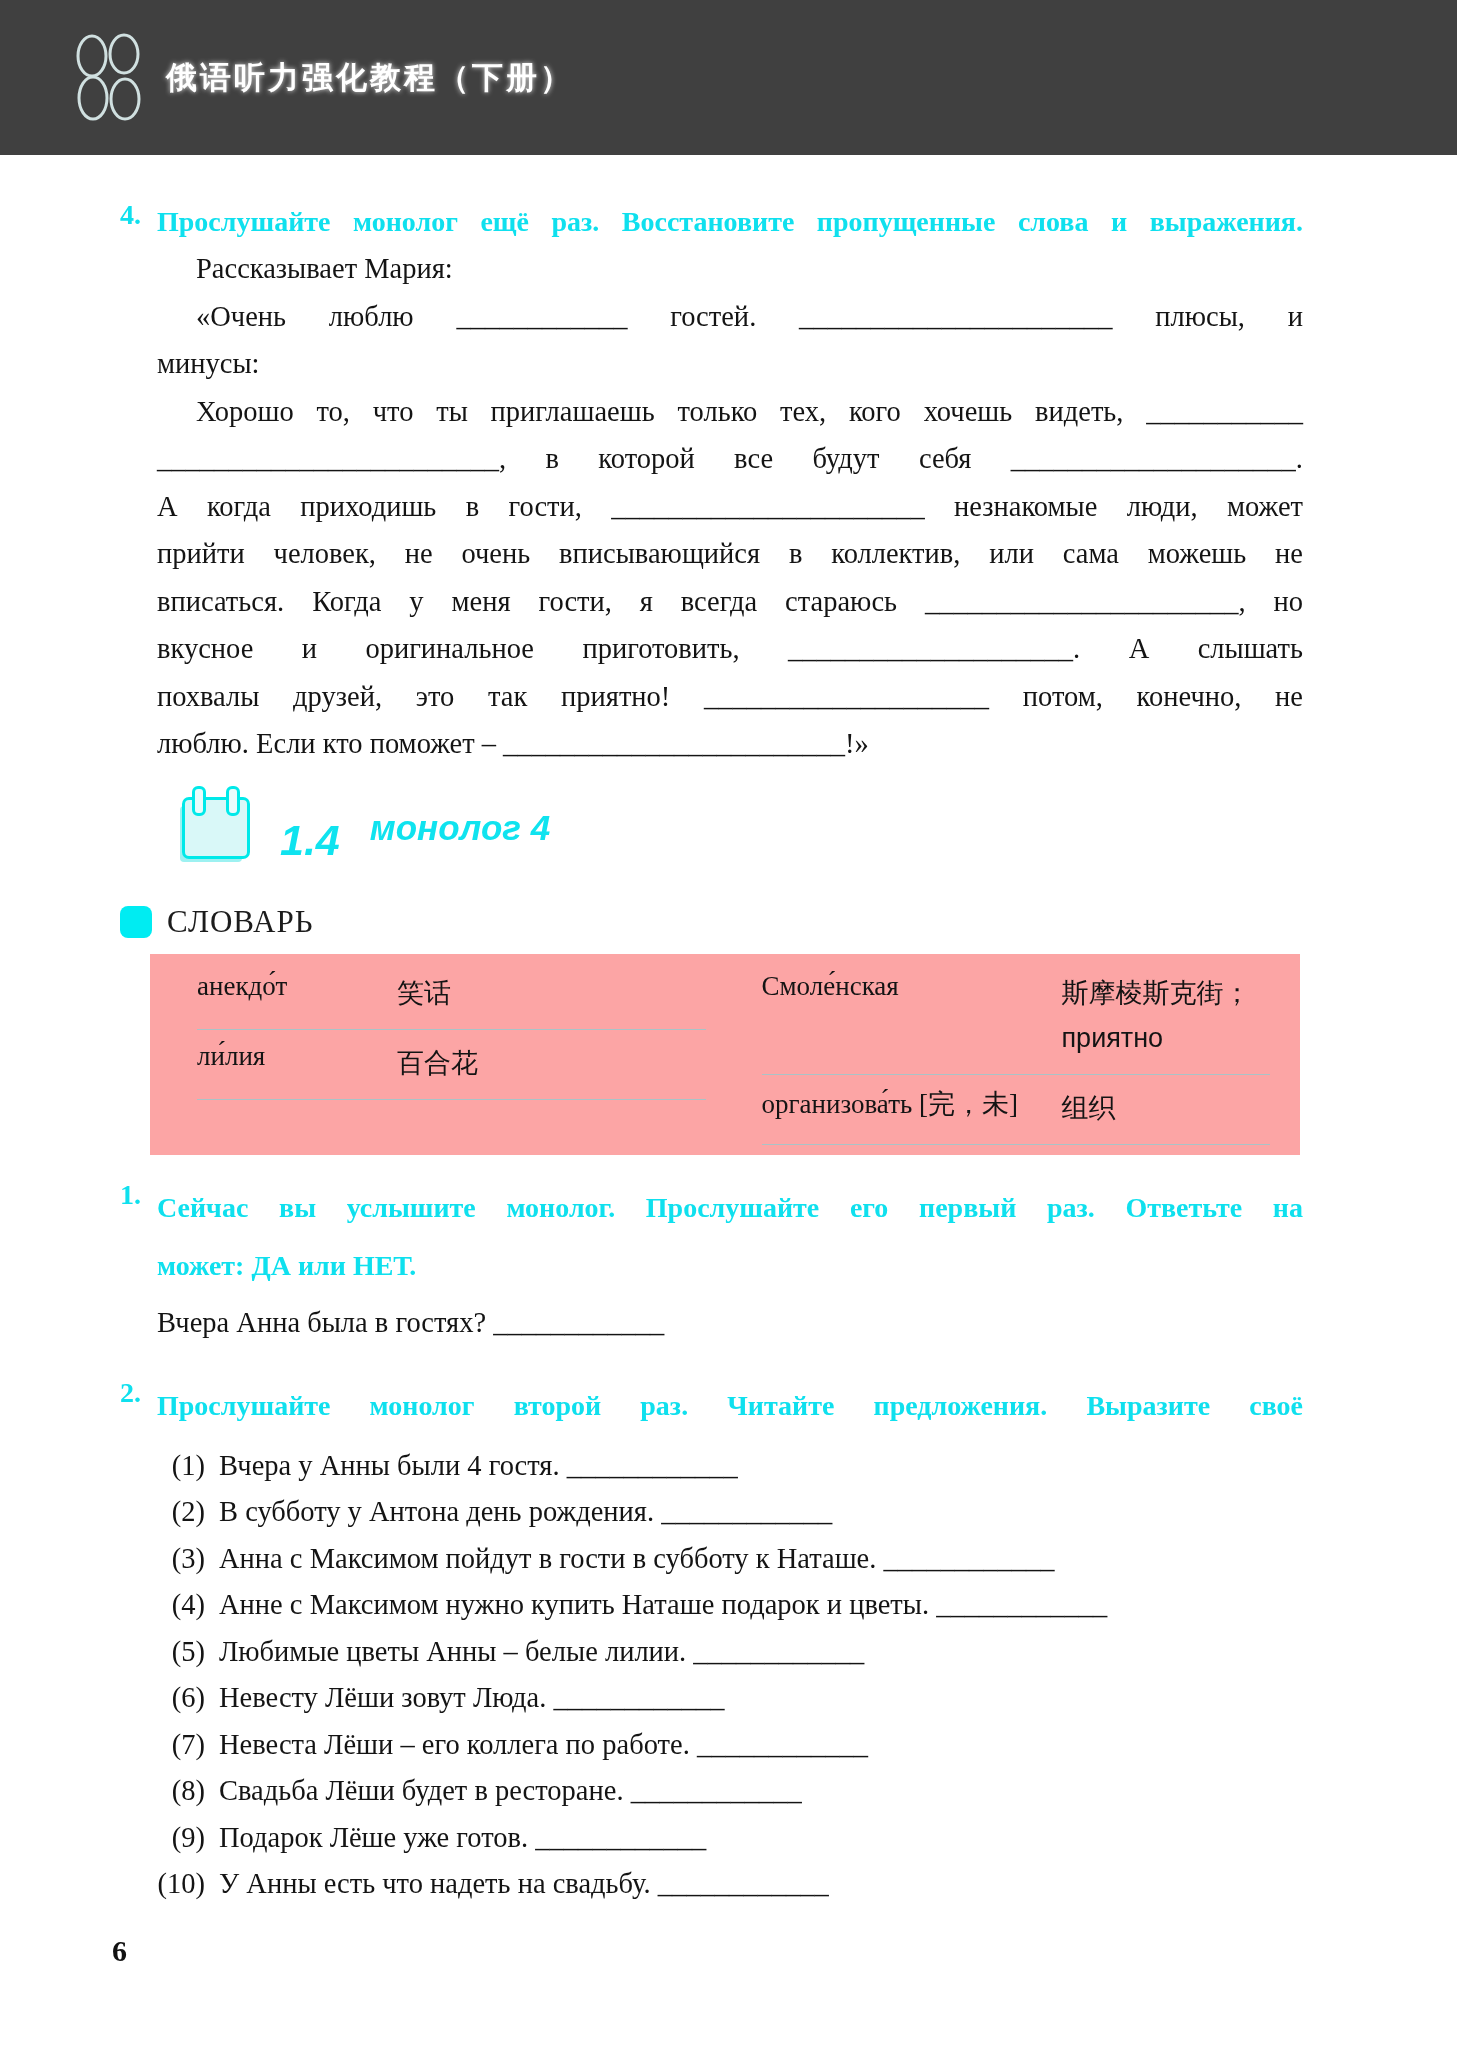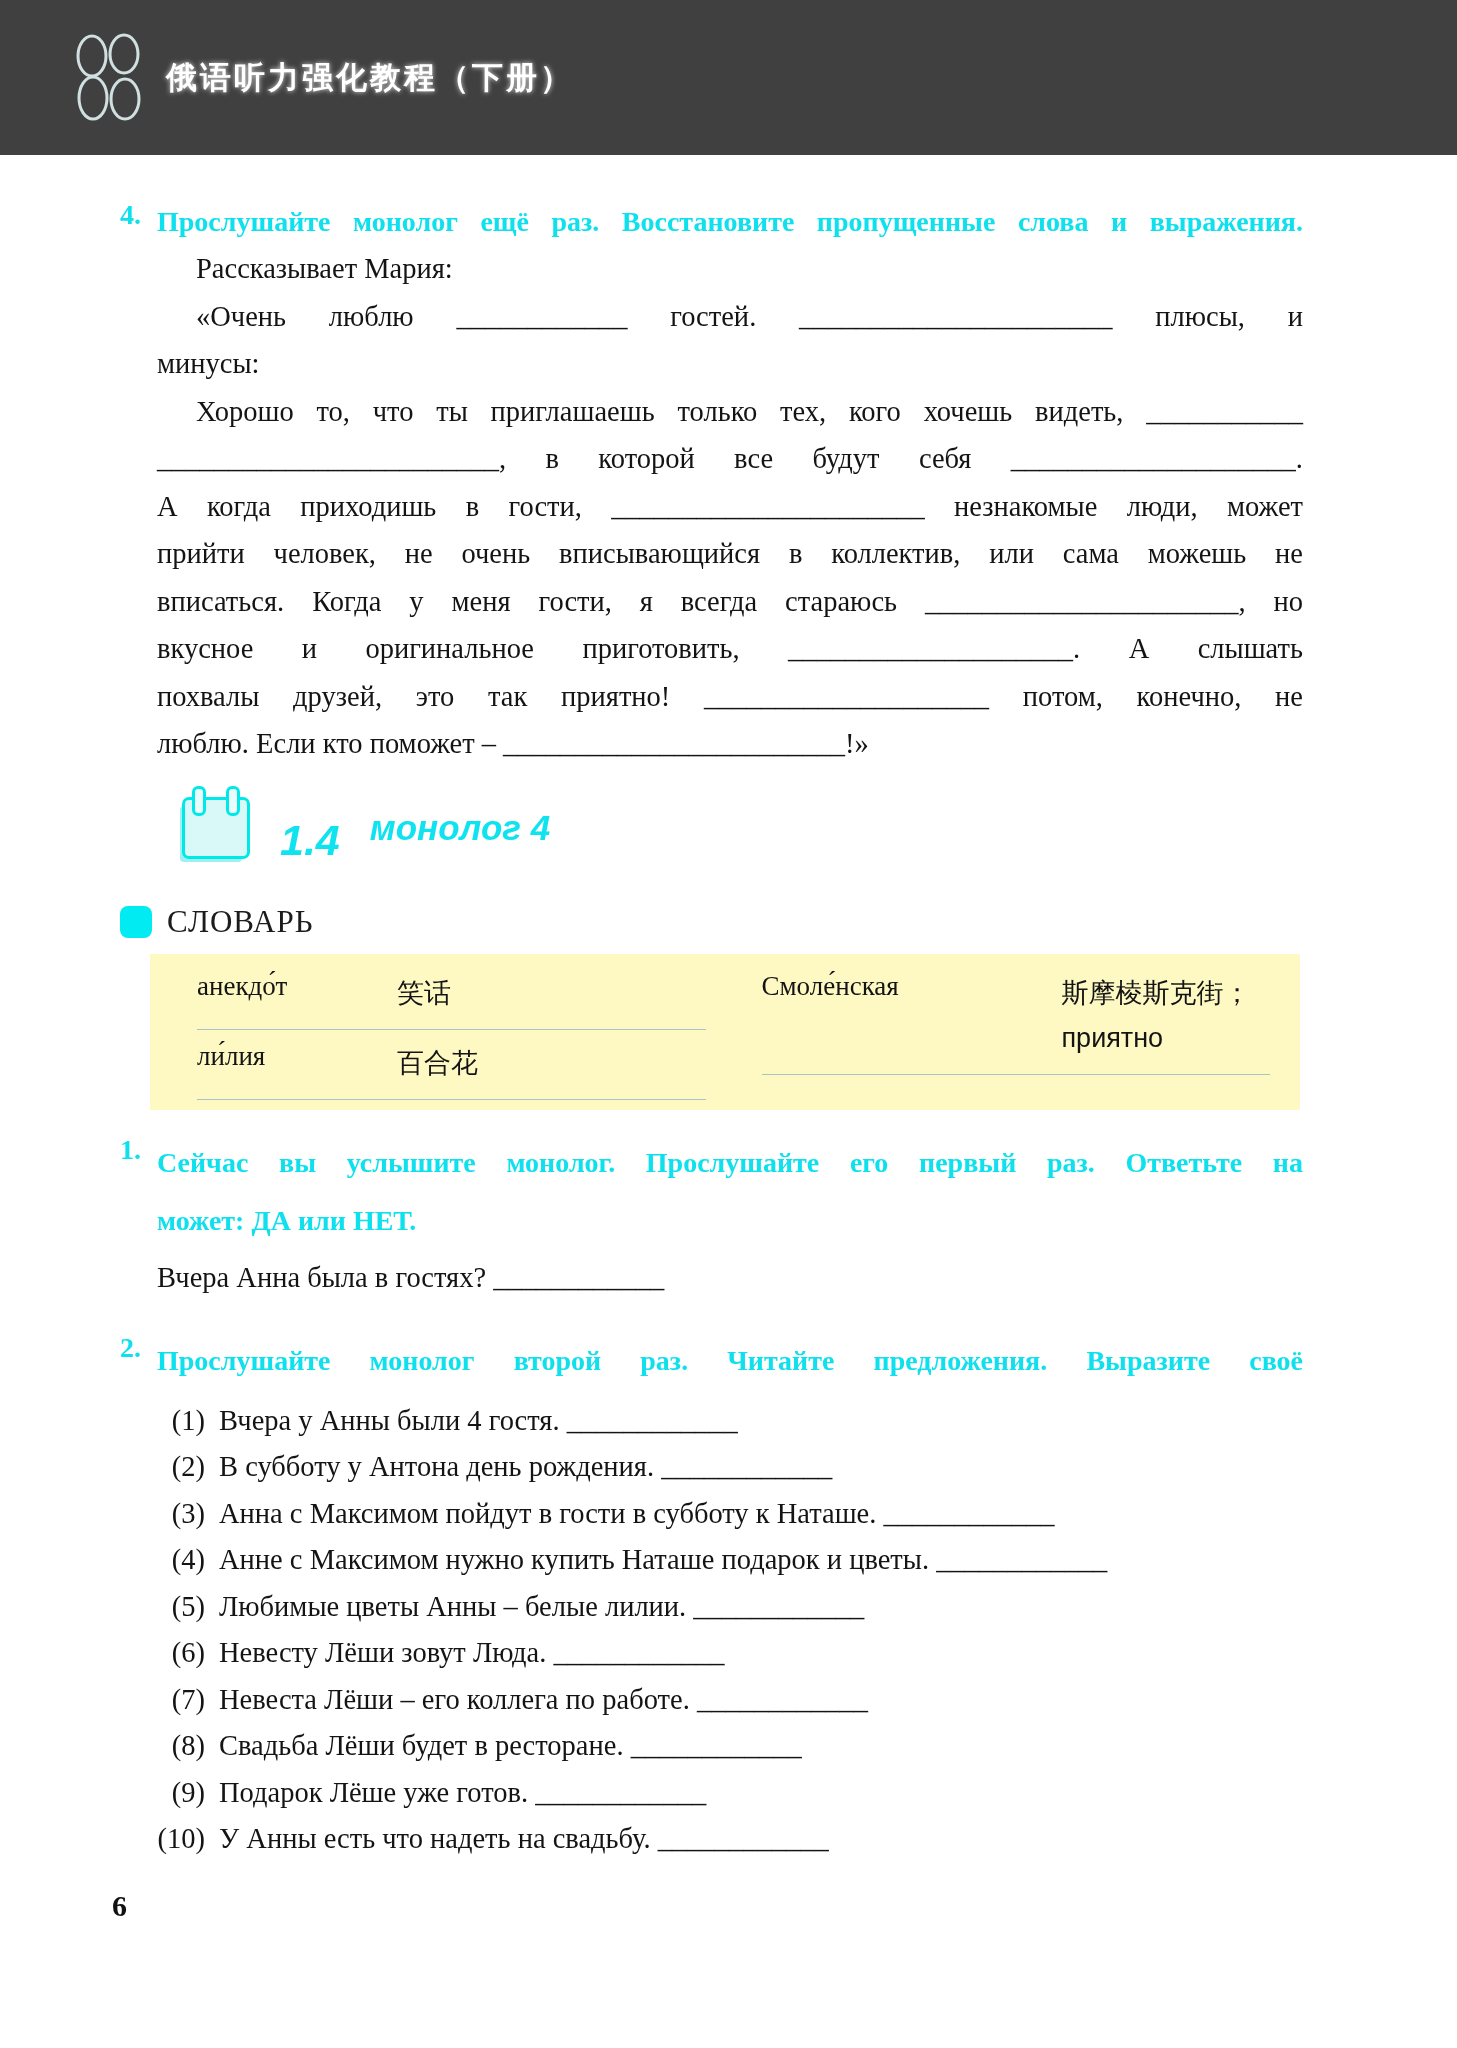--- a/index.html
+++ b/index.html
@@ -50,21 +50,21 @@
   }
   .sec-title{
     font-family:"Liberation Sans", sans-serif;font-style:italic;font-weight:bold;
     font-size:35px;color:#0fe3ef;
   }
   
   .vocab-head{margin-top:30px;display:flex;align-items:center;}
   .vocab-bullet{width:32px;height:32px;background:#00ecf2;border-radius:8px;margin-right:15px;flex:0 0 auto;}
   .vocab-title{font-size:31px;letter-spacing:1px;color:#1c1c1c;}
   .vocab-table{
-    margin-top:14px;margin-left:30px;width:1150px;background:#fef9c3;
+    margin-top:14px;margin-left:30px;width:1150px;background:#fca5a5;
     display:flex;gap:56px;padding:6px 30px 10px 47px;box-sizing:border-box;
   }
   .vcol{flex:1;min-width:0;}
   .vrow{
     display:flex;align-items:flex-start;border-bottom:1px solid #a9c3c7;
     padding:11px 0 13px 0;min-height:33px;
   }
   .vrow .ru{font-size:27px;flex:0 0 auto;}
   .vcol-left .ru{width:200px;flex:0 0 auto;}
   .vcol-right .ru{width:300px;flex:0 0 auto;}
@@ -139,20 +139,24 @@
           <div class="vrow">
             <span class="ru">ли́лия</span>
             <span class="zh">百合花</span>
           </div>
         </div>
         <div class="vcol vcol-right">
           <div class="vrow">
             <span class="ru">Смоле́нская</span>
             <span class="zh">斯摩棱斯克街；приятно</span>
           </div>
+          <div class="vrow">
+            <span class="ru">организова́ть [完，未]</span>
+            <span class="zh">组织</span>
+          </div>
         </div>
       </div>
     </section>
 
     <section class="ex" style="margin-top:24px">
       <div class="ex-head">
         <span class="ex-num">1.</span>
         <div class="ex-txt">
           <div class="hline hline2 just">Сейчас вы услышите монолог. Прослушайте его первый раз. Ответьте на</div>
           <div class="hline hline2">может: ДА или НЕТ.</div>

